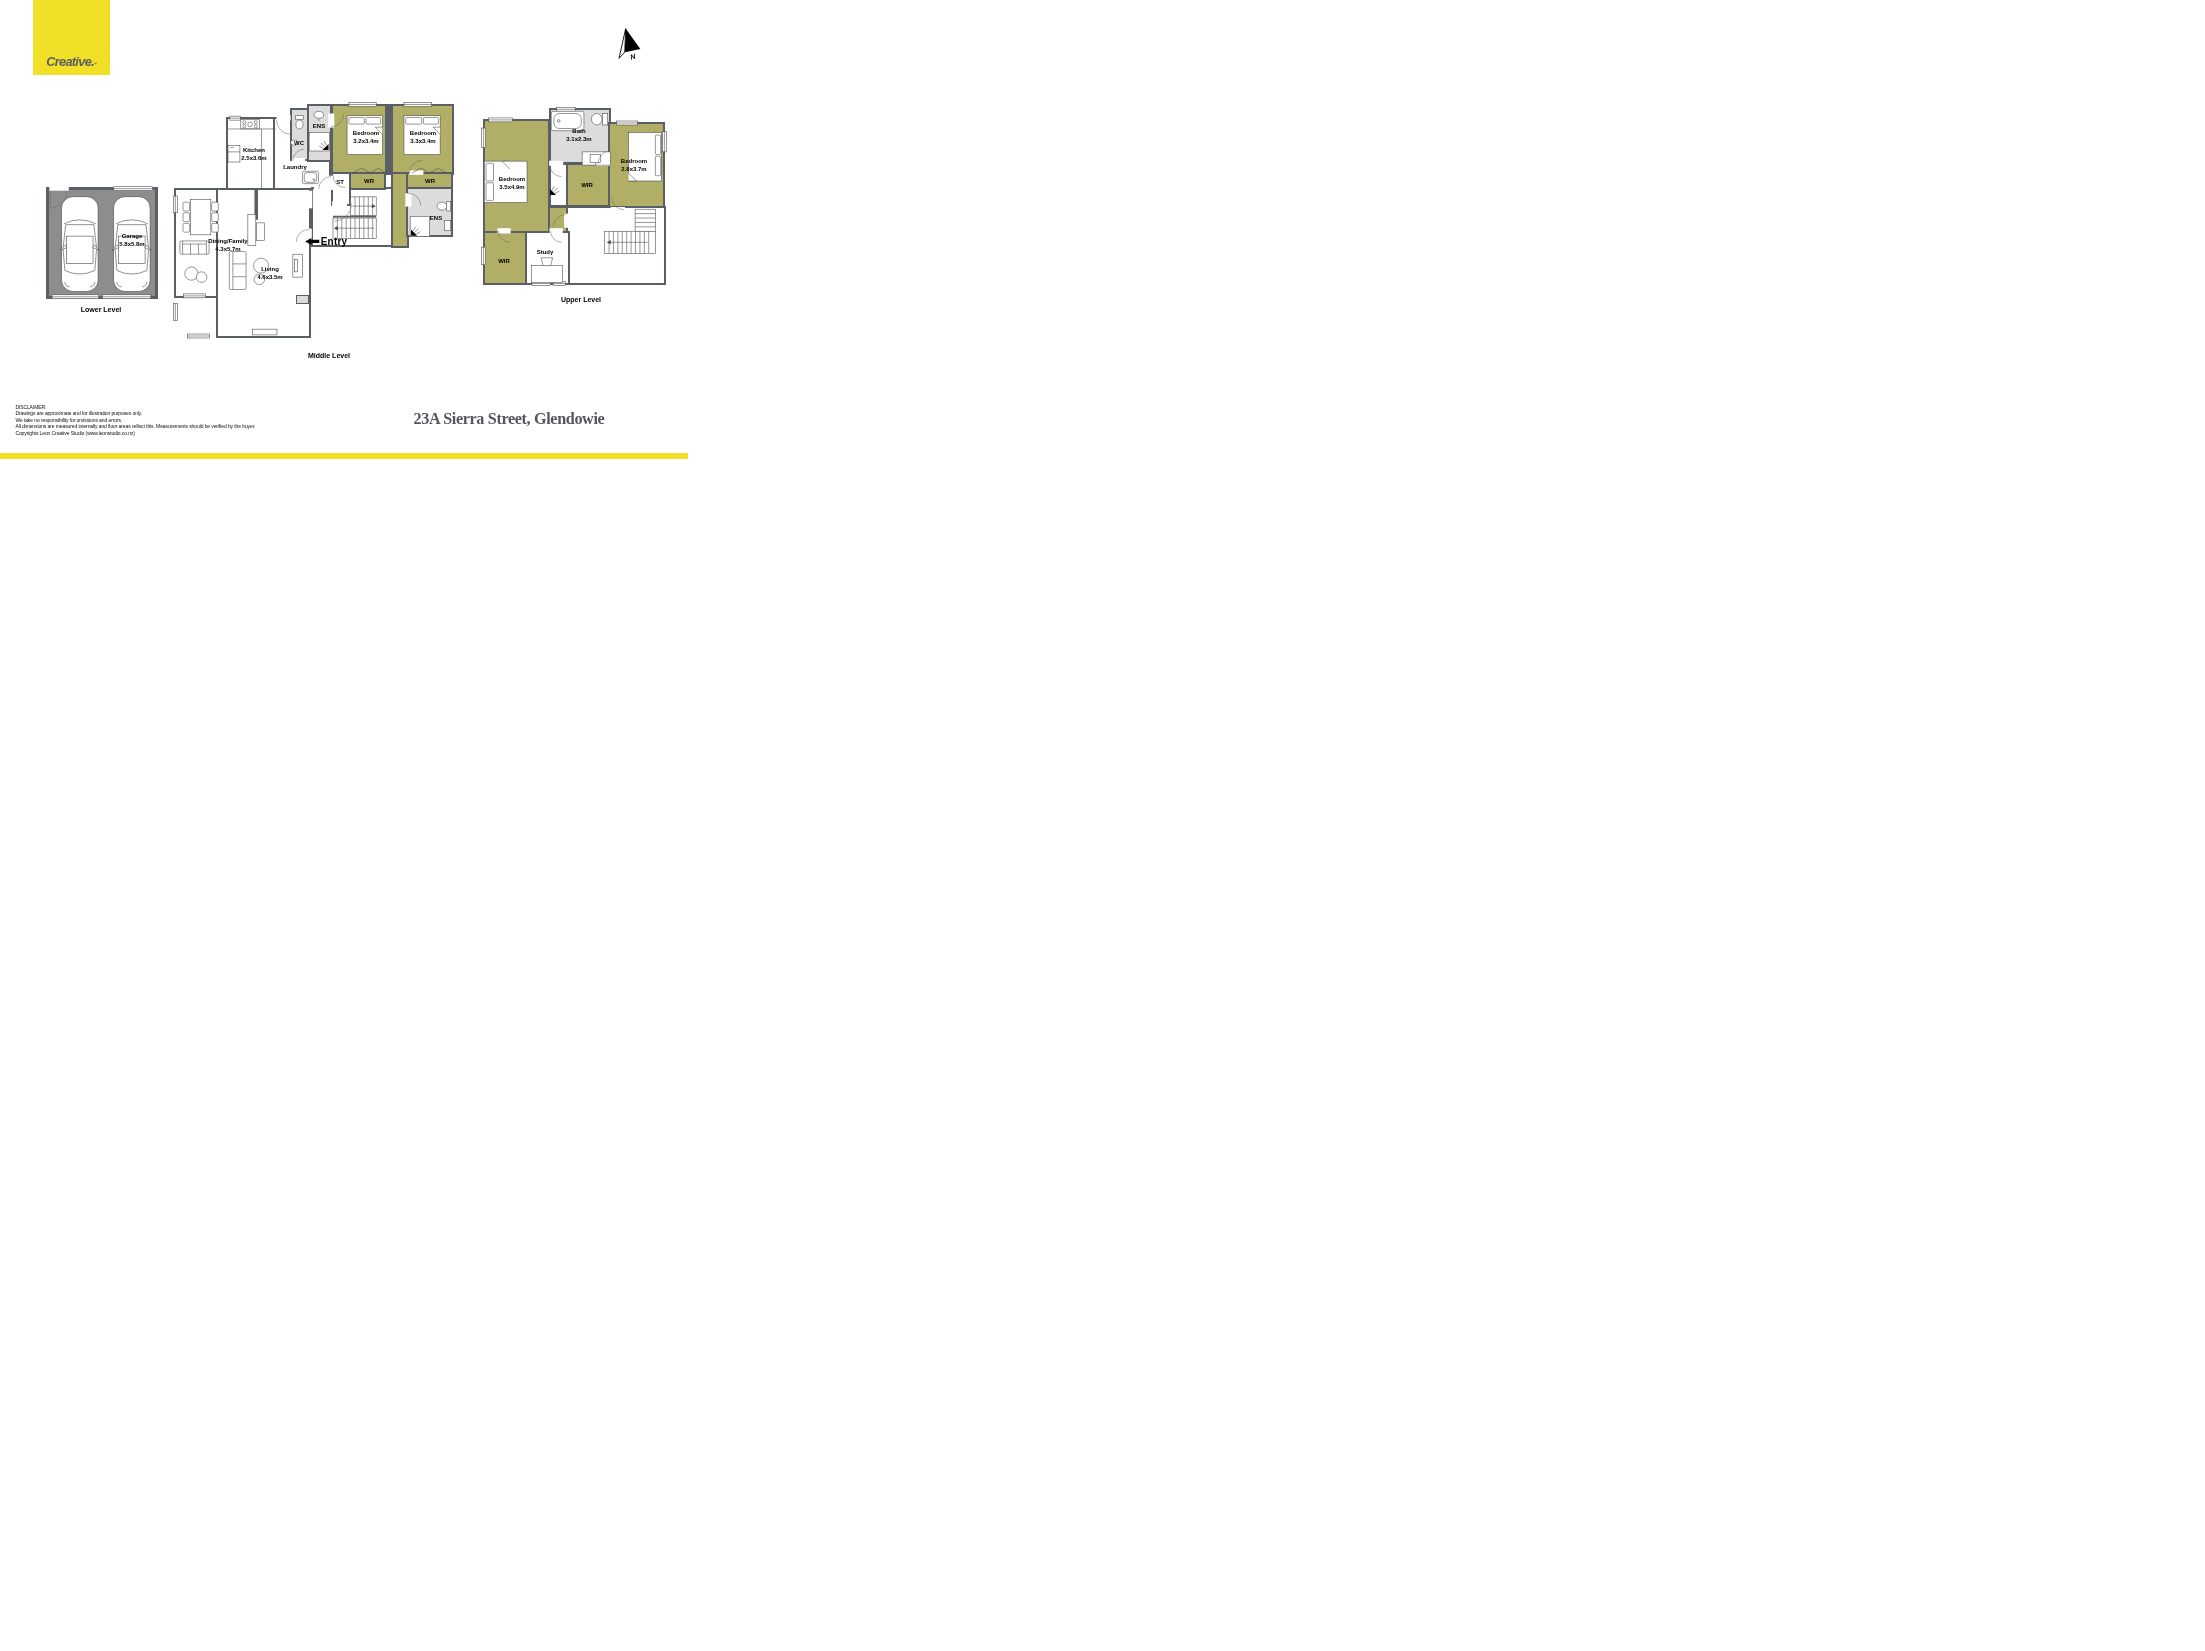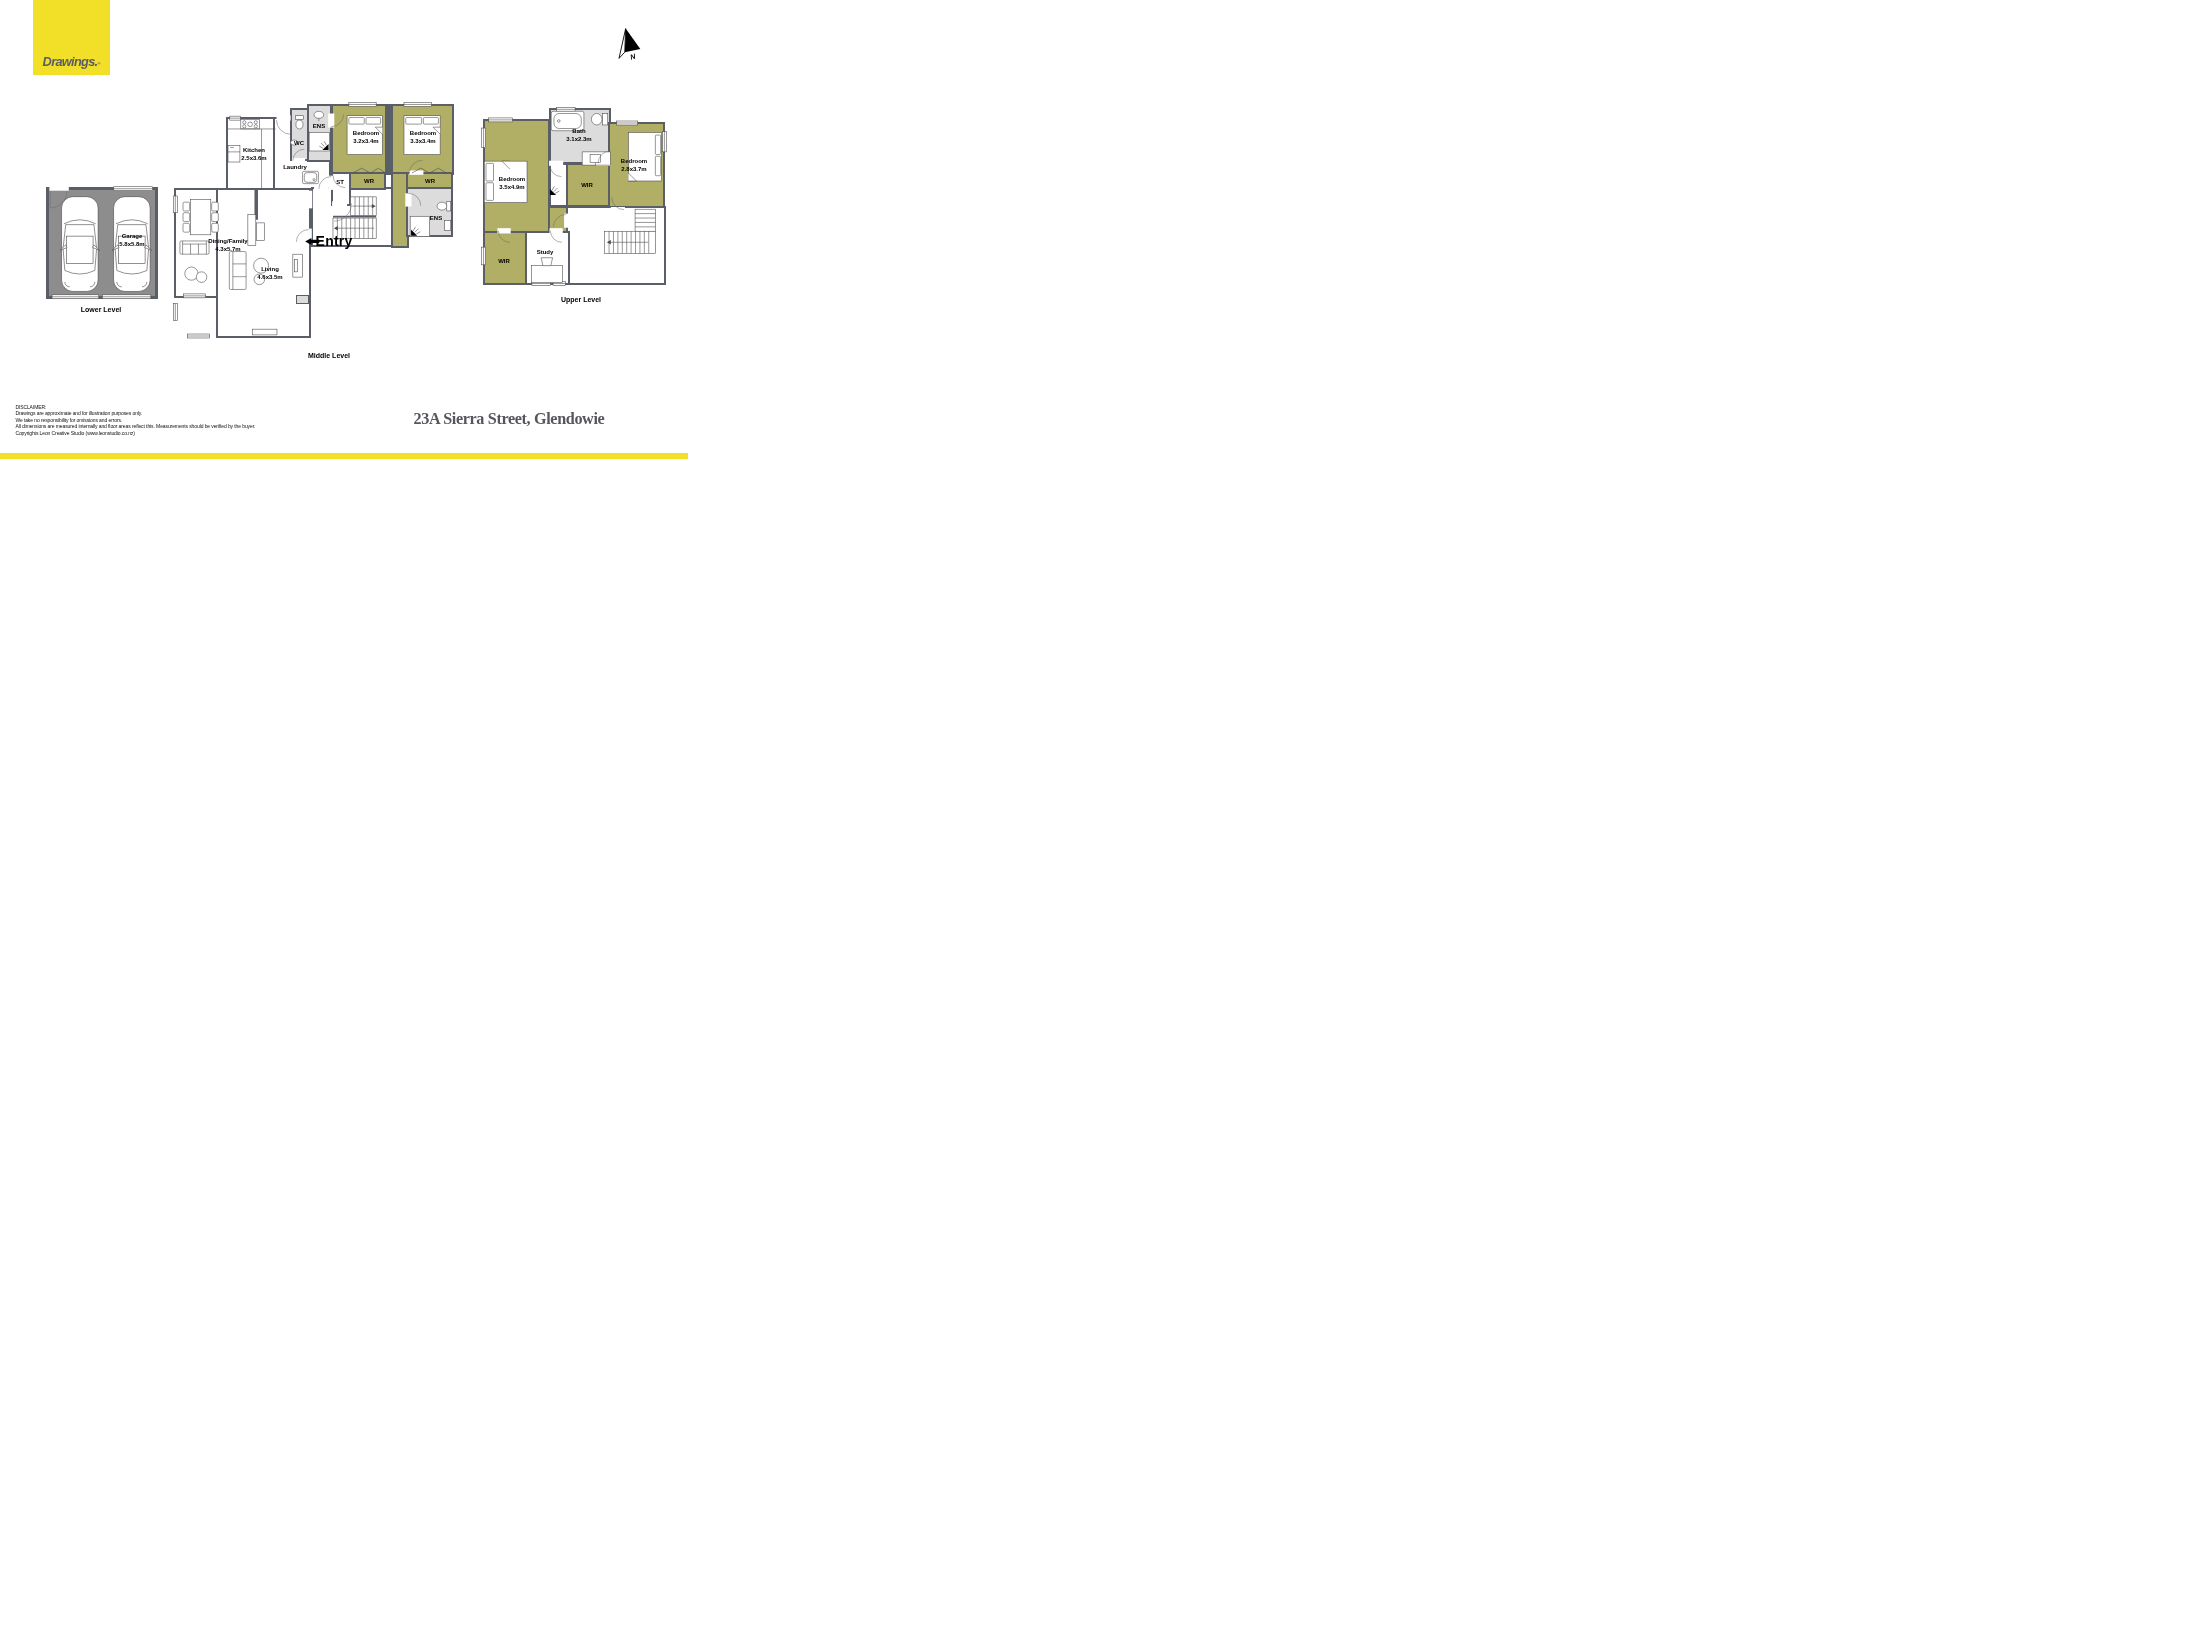--- a/index.html
+++ b/index.html
@@ -11,39 +11,39 @@
   .tile{background-color:#dcdcdc;
         background-image:linear-gradient(rgba(255,255,255,.75) 0.4px,transparent 0.4px),
                          linear-gradient(90deg,rgba(255,255,255,.75) 0.4px,transparent 0.4px);
         background-size:4px 4px;}
   .gray{background:#8d8d8d;}
   .wallpatch{position:absolute;background:#5a5e66;z-index:1;}
   #linework{position:absolute;left:0;top:0;z-index:3;pointer-events:none;}
   .lbl{position:absolute;transform:translate(-50%,-50%);text-align:center;color:#000;
        font-weight:bold;font-size:6px;line-height:1.3;white-space:nowrap;z-index:5;}
   .lbl-level{font-size:7px;}
-  .lbl-entry{font-size:14px;letter-spacing:0.2px;}
+  .lbl-entry{font-size:10px;letter-spacing:0.2px;}
   .logo{position:absolute;left:33px;top:0;width:77px;height:75px;background:#f2df27;z-index:4;}
   .logo-text{position:absolute;left:50%;bottom:6.2px;transform:translateX(-50%);
              font-style:italic;font-weight:800;font-size:12.8px;letter-spacing:-0.7px;color:#5b5d64;white-space:nowrap;}
   .logo-reg{font-size:4px;font-style:normal;vertical-align:0.9px;letter-spacing:0;}
   .addr{position:absolute;left:509px;top:418px;transform:translate(-50%,-50%) scaleX(.92);
         font-family:"Liberation Serif",serif;font-weight:bold;font-size:17.6px;color:#55575c;
         letter-spacing:-0.4px;white-space:nowrap;z-index:5;}
   .disc{position:absolute;left:15.4px;top:404px;font-size:5px;line-height:6.4px;
         letter-spacing:-0.1px;color:#101010;z-index:5;}
   .ystrip{position:absolute;left:0;top:453px;width:688px;height:6.2px;background:#f2df27;z-index:4;}
 </style>
 </head>
 <body>
 
 <div id="canvas">
 
   <div class="logo">
-    <div class="logo-text"><span>Drawings.</span><span class="logo-reg">®</span></div>
+    <div class="logo-text"><span>Creative.</span><span class="logo-reg">®</span></div>
   </div>
 
   <svg style="position:absolute;left:615px;top:25px;z-index:4" width="32" height="41" viewBox="0 0 72 92">
     <polygon points="24,8 57,54 22,61" fill="#000"></polygon>
     <polygon points="24,8 22,61 9,75" fill="#fff" stroke="#000" stroke-width="2"></polygon>
     <text x="34" y="78" transform="rotate(-16 36 72)" font-family="Liberation Sans, sans-serif" font-size="16" font-weight="bold" font-style="italic" fill="#000">N</text>
   </svg>
 
   <div class="room gray" style="left:46px;top:187px;width:112px;height:112px;border-width:3.5px;"></div>
 

